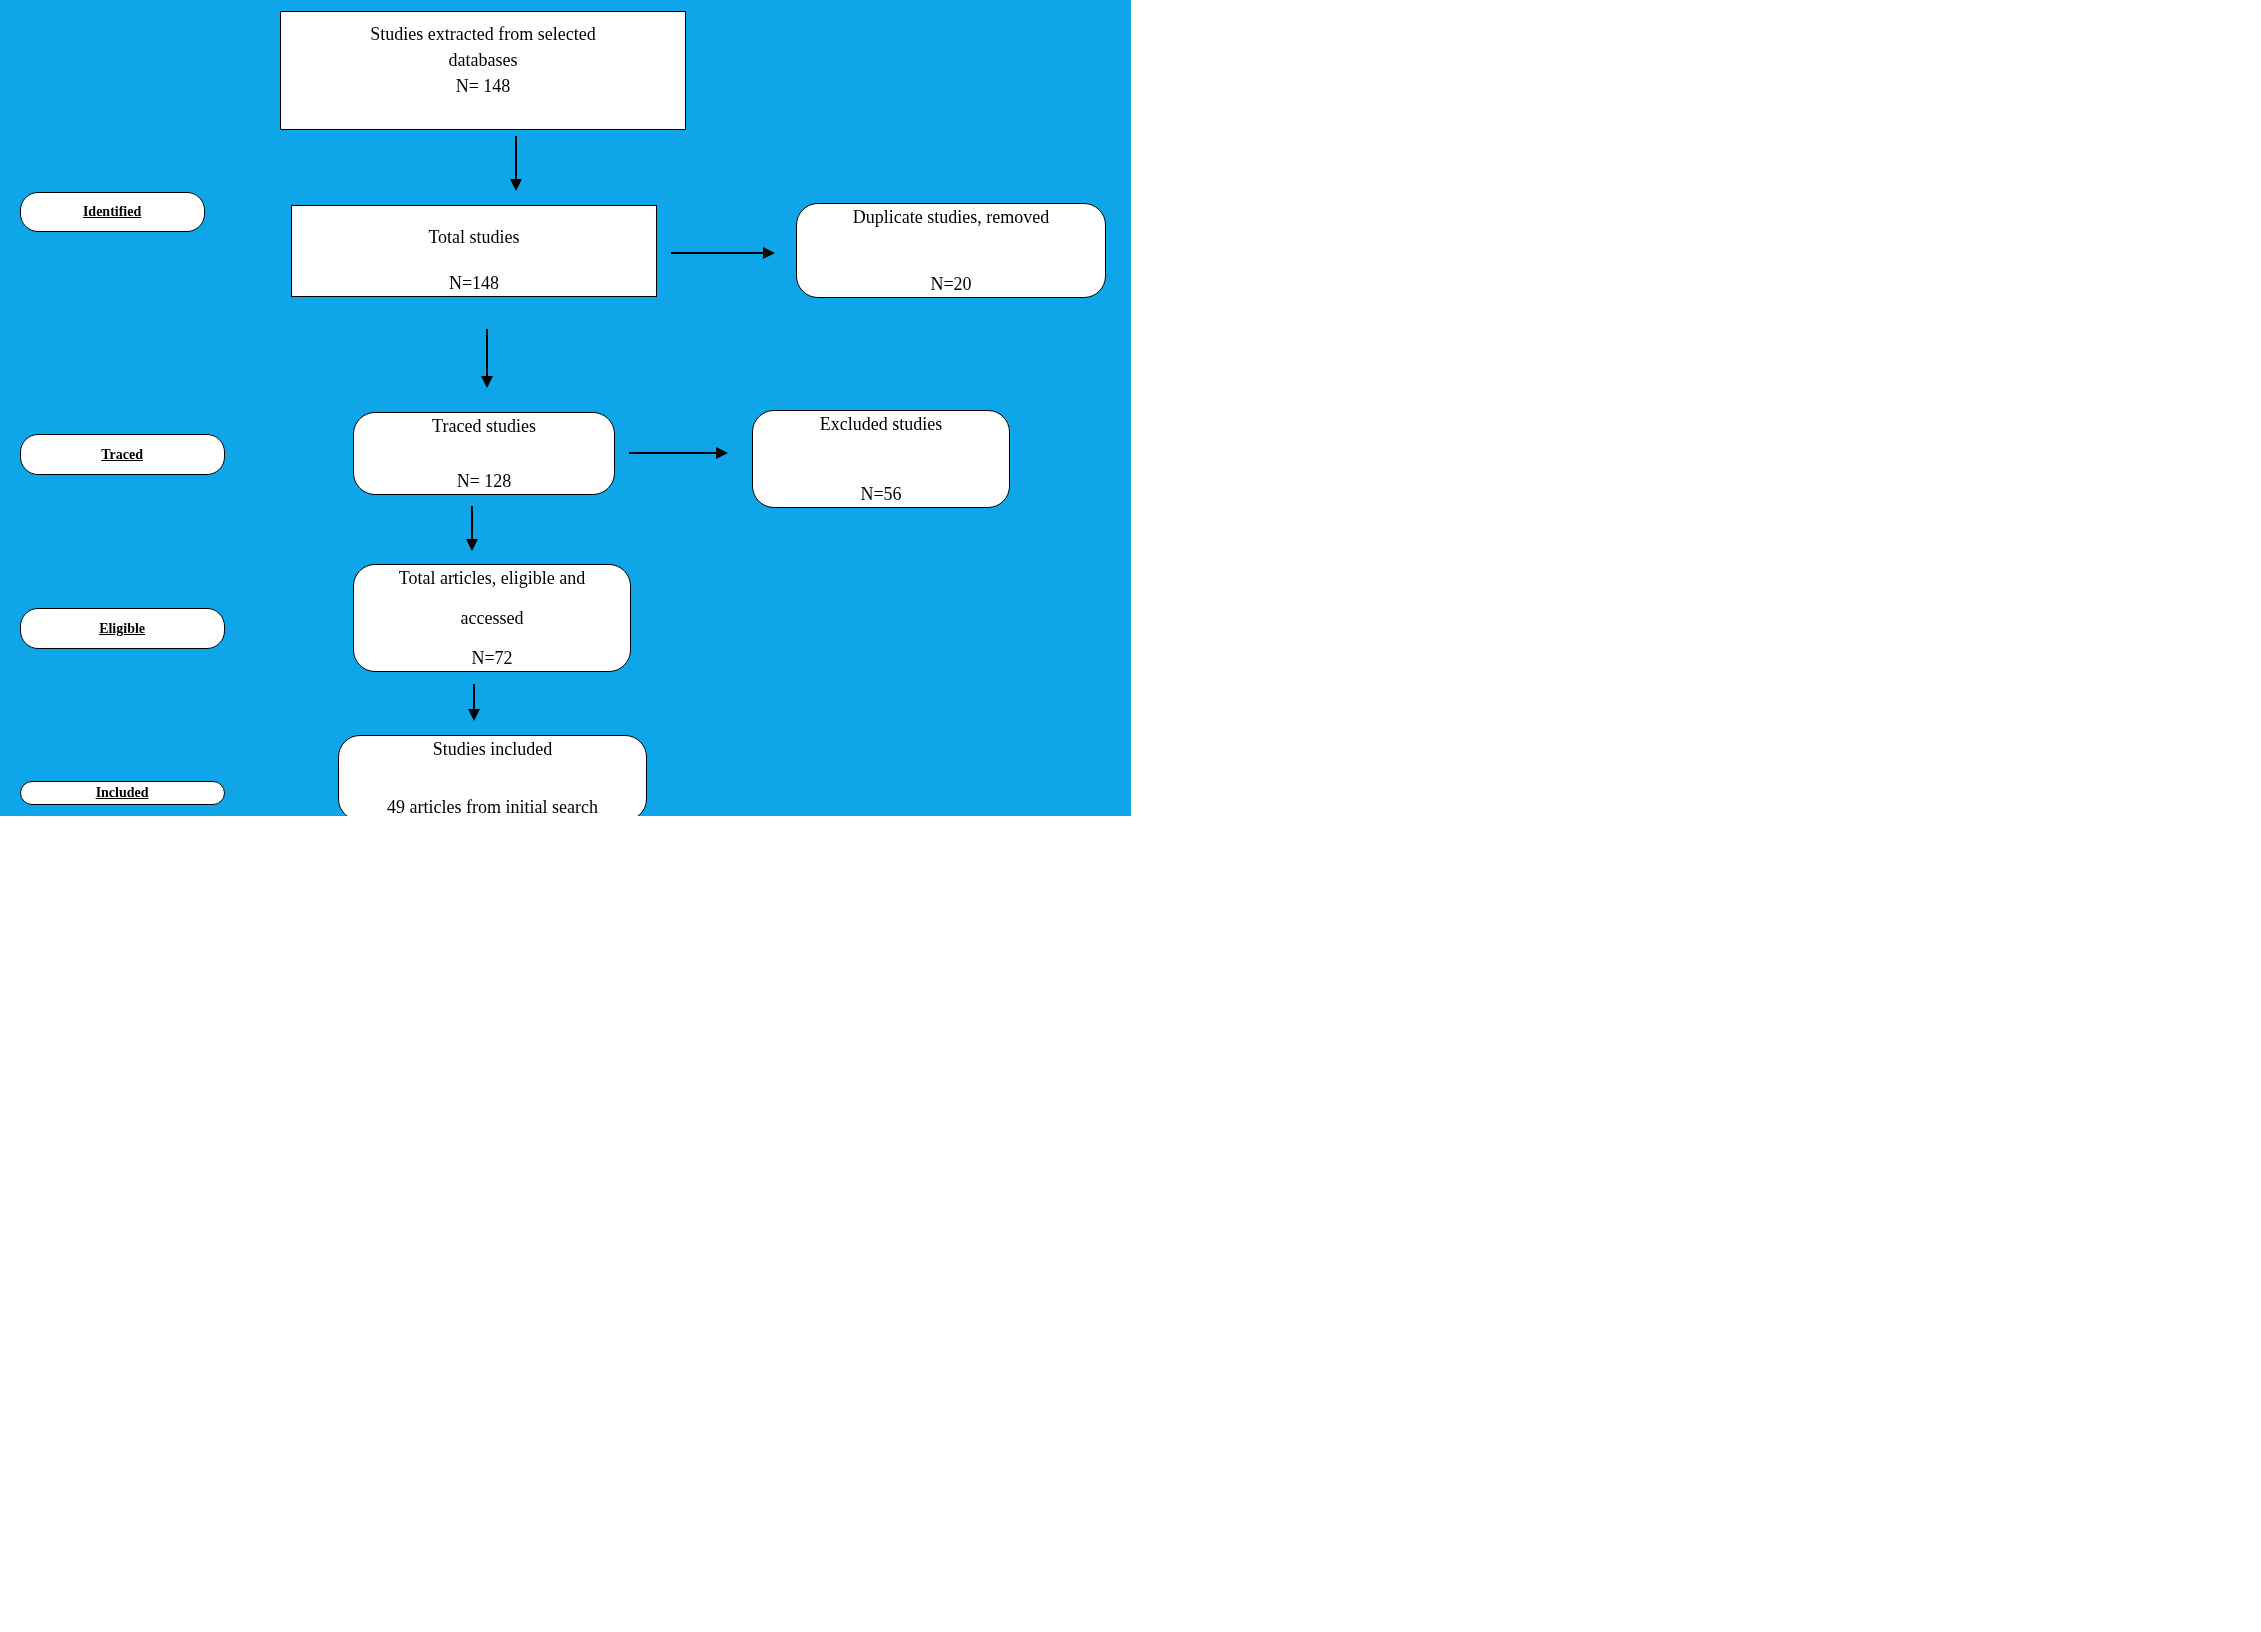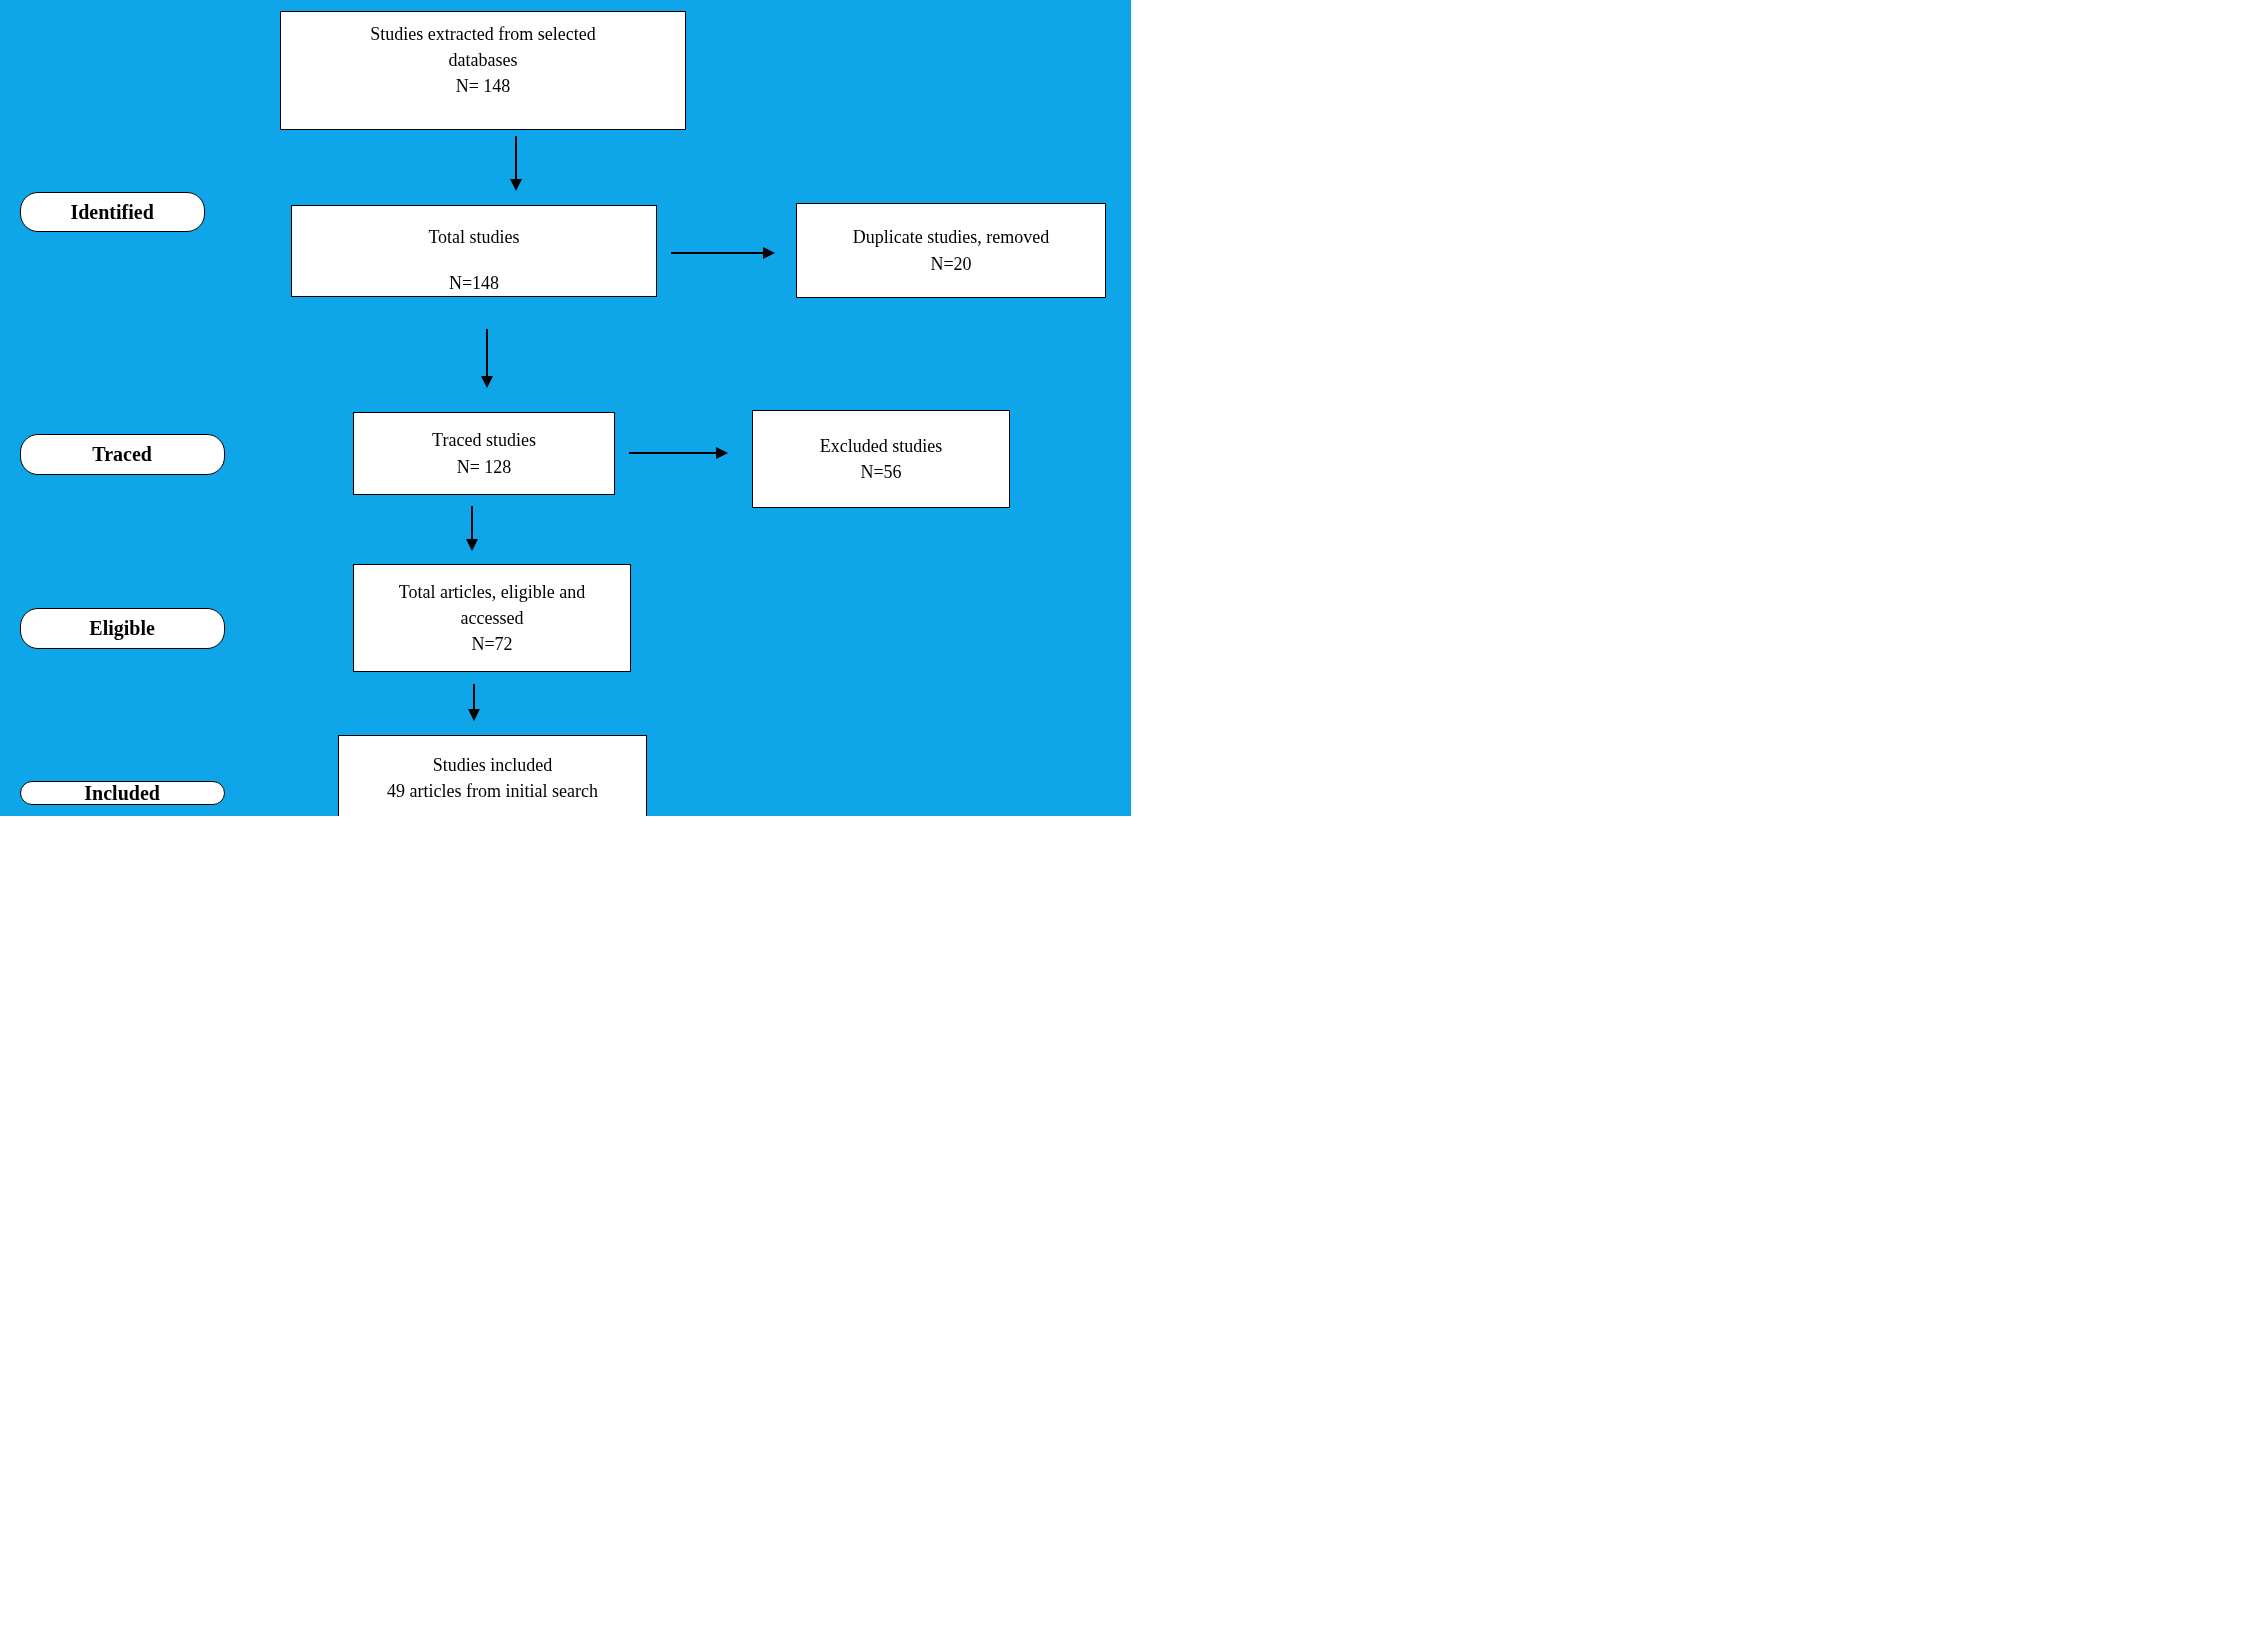--- a/index.html
+++ b/index.html
@@ -21,34 +21,35 @@
     border: 1.8px solid #000000;
     background: #ffffff;
     text-align: center;
     font-size: 18px;
     line-height: 1.45;
     display: flex;
     flex-direction: column;
     align-items: center;
   }
   .box.v-top    { justify-content: flex-start; }
-  .box.v-center { justify-content: center; }
+  .box.v-center { justify-content: space-between; border-radius: 22px; }
   .bline { width: 100%; }
   .stage-label {
     position: absolute;
     box-sizing: border-box;
     border: 1.8px solid #000000;
     border-radius: 18px;
     background: #ffffff;
     display: flex;
     align-items: center;
     justify-content: center;
-    font-size: 20px;
+    font-size: 14px;
     font-weight: bold;
     text-align: center;
+    text-decoration: underline;
   }
   .arrow-down {
     position: absolute;
     display: flex;
     flex-direction: column;
     align-items: center;
     width: 12px;
   }
   .arrow-down .shaft {
     width: 1.8px;

